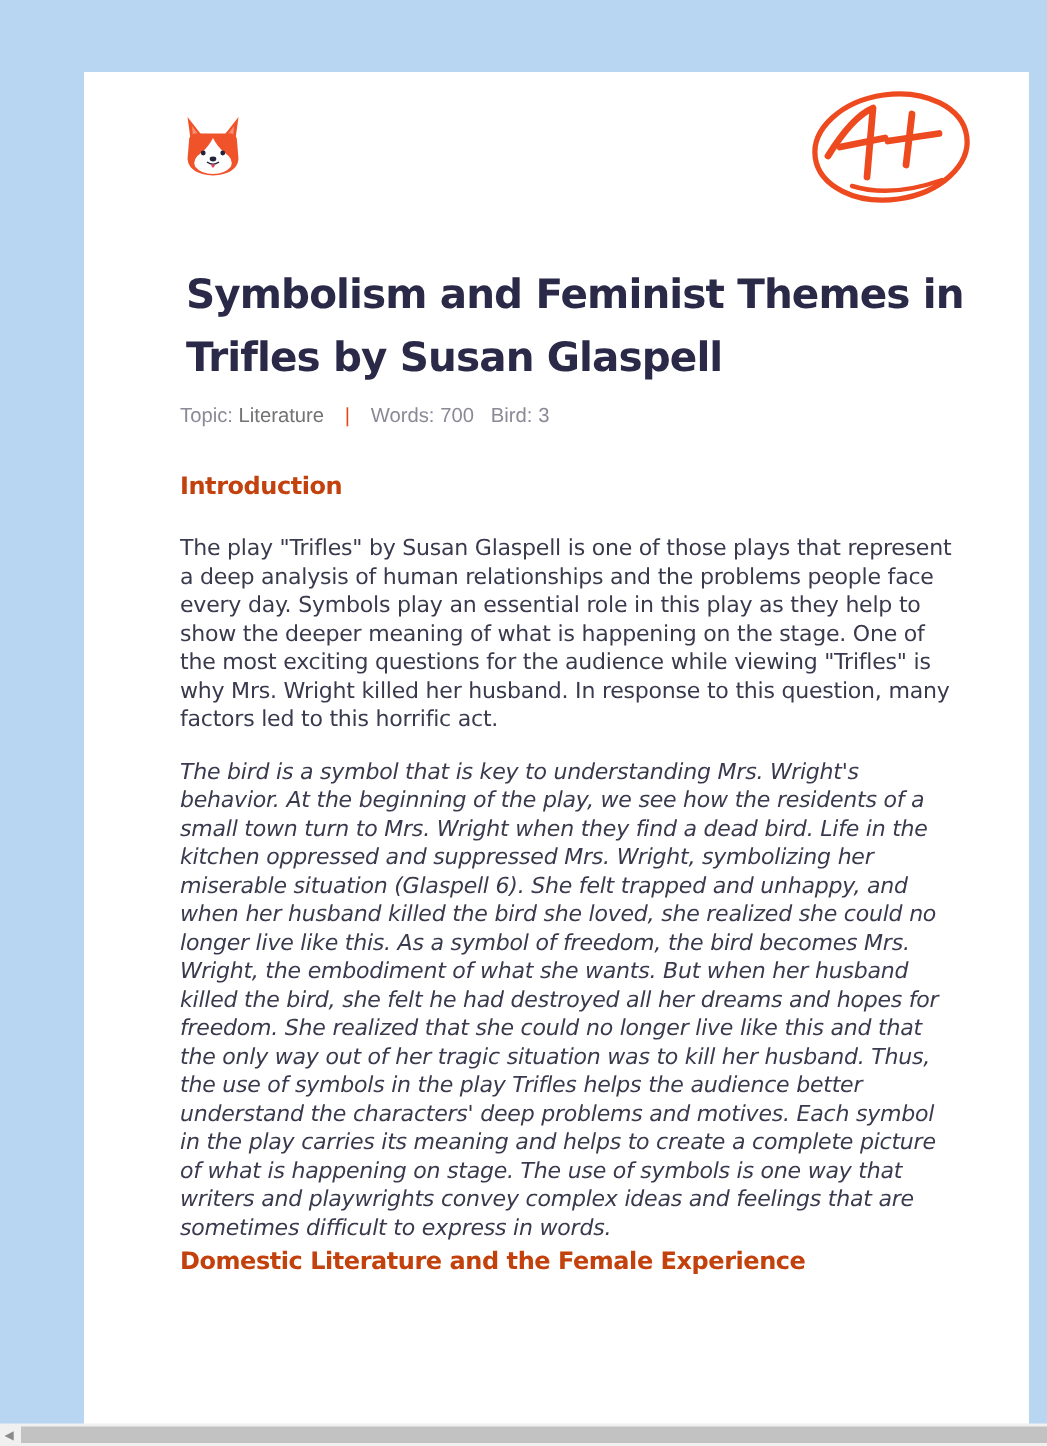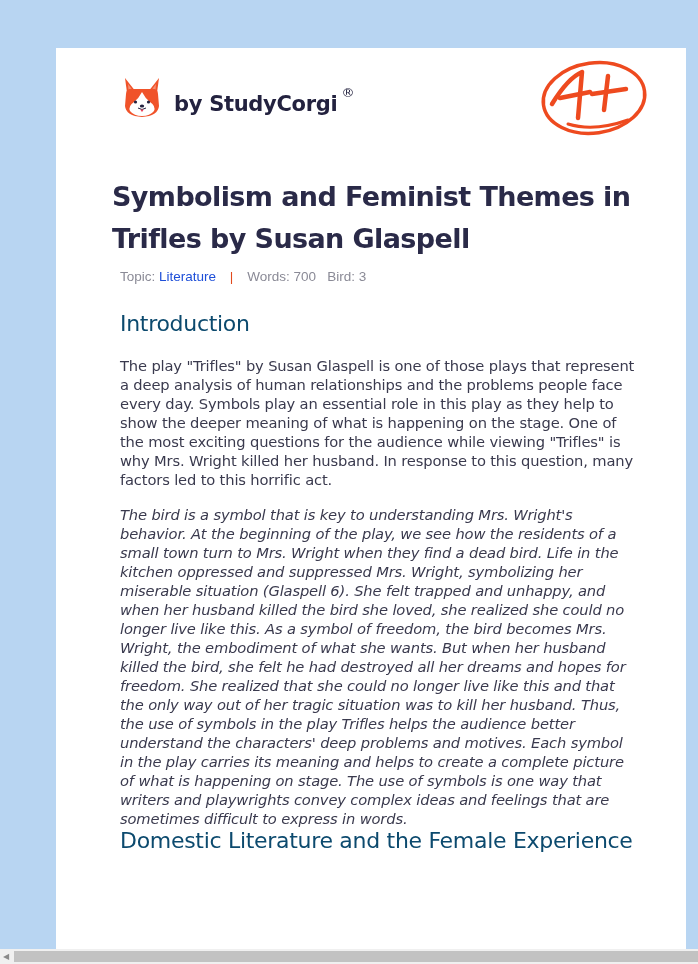--- a/index.html
+++ b/index.html
@@ -56,60 +56,60 @@
     }
     .grade {
       position: absolute;
       left: 482px;
       top: 10px;
       width: 112px;
       height: 82px;
     }
     .title {
       position: absolute;
-      left: 56px;
+      left: 68px;
       top: 128px;
       width: 520px;
       margin: 0;
       font-family: "DejaVu Sans", sans-serif;
       font-weight: bold;
       font-size: 27px;
       line-height: 42px;
       color: #2a2a48;
       letter-spacing: -0.6px;
     }
     .meta {
       position: absolute;
       left: 64px;
       top: 221px;
       font-family: "Liberation Sans", sans-serif;
       font-size: 13.5px;
       color: #8a8a96;
       white-space: nowrap;
     }
     .meta .topic-link {
-      color: #1d4ed8;
+      color: #737373;
       cursor: pointer;
     }
     .meta .sep {
       color: #e24a1c;
       margin: 0 10px;
     }
     .content {
       position: absolute;
       left: 64px;
       top: 262px;
       width: 516px;
     }
     .content h2 {
       margin: 0;
       font-family: "DejaVu Sans", sans-serif;
-      font-weight: normal;
-      font-size: 22px;
-      color: #0c4a6e;
+      font-weight: bold;
+      font-size: 16px;
+      color: #c2410c;
       letter-spacing: -0.3px;
     }
     .content p {
       margin: 0;
       font-family: "DejaVu Sans", sans-serif;
       font-size: 14.7px;
       line-height: 19px;
       color: #3a3a4e;
       letter-spacing: -0.15px;
     }
@@ -167,21 +167,20 @@
 
       <circle cx="13.5" cy="26" r="1.6" fill="#23223f"></circle>
       <circle cx="26.5" cy="26" r="1.6" fill="#23223f"></circle>
 
       <ellipse cx="20" cy="30" rx="2.2" ry="1.6" fill="#23223f"></ellipse>
 
       <path d="M16 32 Q20 35 24 32" stroke="#23223f" stroke-width="1" fill="none"></path>
 
       <path d="M18.5 33.5 Q20 38 21.5 33.5 Z" fill="#e8405a"></path>
     </svg>
-    <span class="brand-text"><span>by StudyCorgi</span><span class="brand-reg">®</span></span>
   </div>
 
   <svg class="grade" viewBox="0 0 112 82">
     <ellipse cx="56" cy="40" rx="51" ry="35" fill="none" stroke="#ee4a1f" stroke-width="3.5" transform="rotate(-8 56 40)"></ellipse>
     <path d="M14 46 Q30 20 44 14 L40 60" fill="none" stroke="#ee4a1f" stroke-width="4.5" stroke-linecap="round" stroke-linejoin="round"></path>
     <path d="M22 40 L52 34" fill="none" stroke="#ee4a1f" stroke-width="4.5" stroke-linecap="round"></path>
     <path d="M70 18 L66 52" fill="none" stroke="#ee4a1f" stroke-width="4.5" stroke-linecap="round"></path>
     <path d="M54 36 L88 31" fill="none" stroke="#ee4a1f" stroke-width="4.5" stroke-linecap="round"></path>
     <path d="M30 66 Q56 74 90 62" fill="none" stroke="#ee4a1f" stroke-width="3" stroke-linecap="round"></path>
   </svg>

